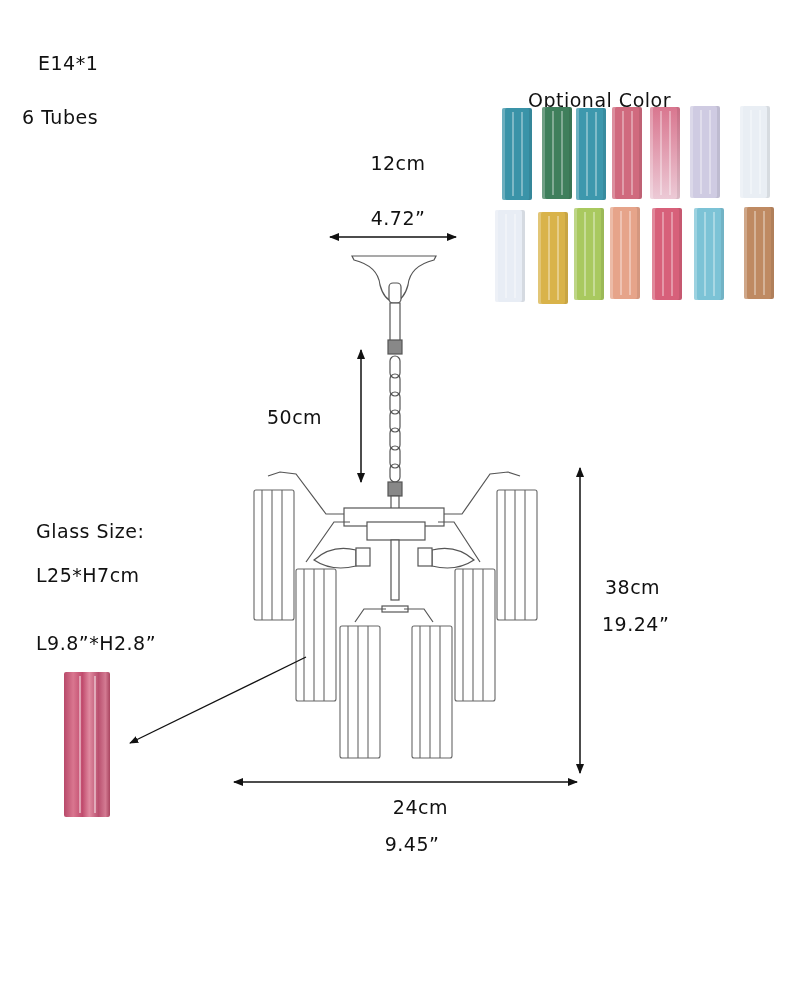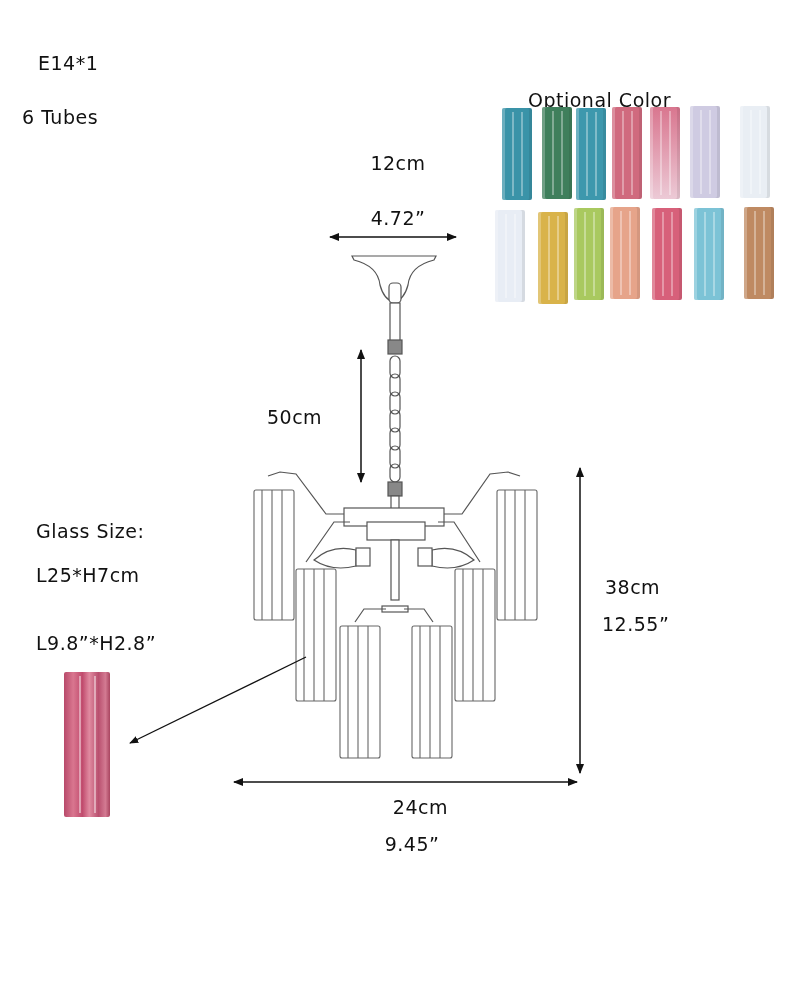--- a/index.html
+++ b/index.html
@@ -45,21 +45,21 @@
   <div class="swatch" style="left:694px; top:208px; background:#7cc3d6;"></div>
   <div class="swatch" style="left:744px; top:207px; background:#bf8a62;"></div>
 </div>
 
 <div class="lbl center" style="left:350px; top:154px; width:96px;">12cm</div>
 <div class="lbl center" style="left:346px; top:192px; width:104px;margin-top:17px;">4.72”</div>
 
 <div class="lbl" style="left:267px; top:408px;">50cm</div>
 
 <div class="lbl" style="left:605px; top:578px;">38cm</div>
-<div class="lbl" style="left:602px; top:615px;">12.55”</div>
+<div class="lbl" style="left:602px; top:615px;">19.24”</div>
 
 <div class="lbl center" style="left:352px; top:798px; width:96px;text-align:right;">24cm</div>
 <div class="lbl center" style="left:364px; top:835px; width:96px;">9.45”</div>
 
 <div class="lbl" style="left:36px; top:522px;">Glass Size:</div>
 <div class="lbl" style="left:36px; top:566px;">L25*H7cm</div>
 <div class="lbl" style="left:36px; top:634px;">L9.8”*H2.8”</div>
 
 <div class="sample"></div>
 

